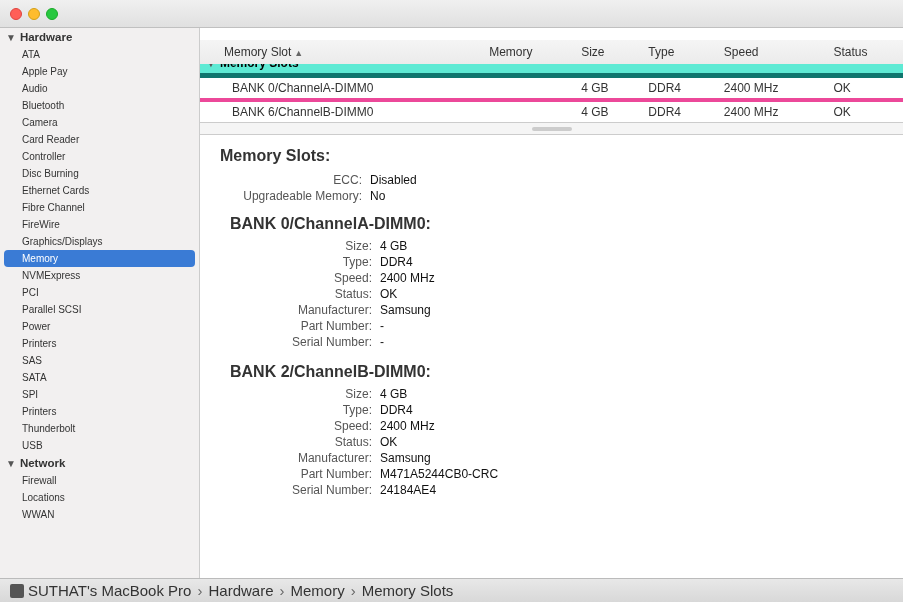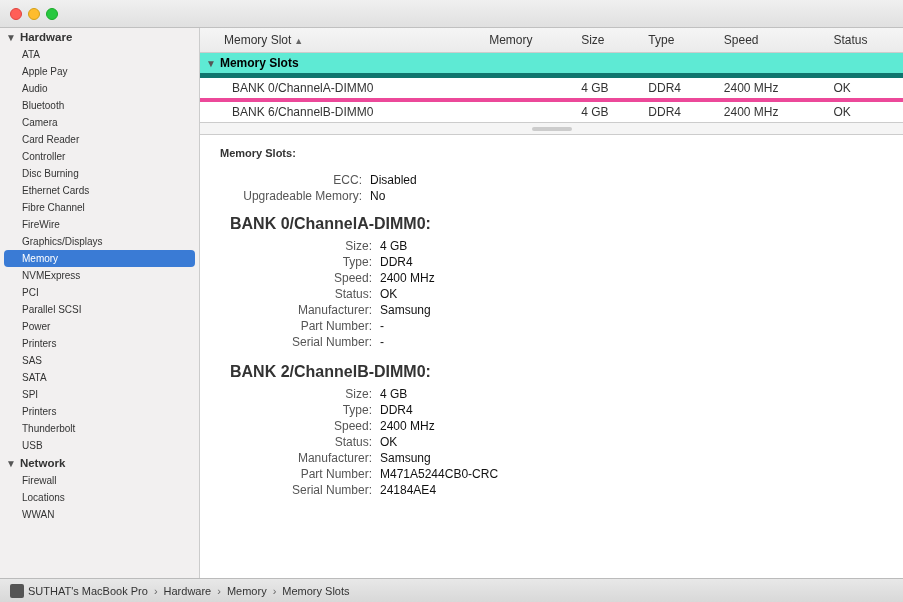--- a/index.html
+++ b/index.html
@@ -118,21 +118,21 @@
       font-size: 12px;
     }
     thead th {
       background: linear-gradient(to bottom, #f5f5f5, #ebebeb);
       border-bottom: 1px solid #ccc;
       padding: 5px 8px;
       text-align: left;
       font-weight: 500;
       color: #333;
       position: sticky;
-      top: 0;
+      top: 12px;
     }
     thead th:first-child {
       padding-left: 24px;
     }
     .sort-indicator {
       font-size: 9px;
       color: #666;
       margin-left: 3px;
     }
     tbody tr { background: #fff; }
@@ -185,23 +185,23 @@
       flex: 1;
       overflow-y: auto;
       padding: 12px 20px;
       background: #fff;
     }
     .detail-area::-webkit-scrollbar { width: 6px; }
     .detail-area::-webkit-scrollbar-thumb { background: #bbb; border-radius: 3px; }
 
     .section-title {
       font-weight: 700;
-      font-size: 11px;
-      color: #333;
-      margin-bottom: 14px;
+      font-size: 16px;
+      color: #333;
+      margin-bottom: 8px;
     }
     .top-level-info {
       margin-bottom: 12px;
     }
     .info-row {
       display: flex;
       margin-bottom: 2px;
     }
     .info-label {
       color: #555;
@@ -229,21 +229,21 @@
     }
 
     
     .status-bar {
       background: linear-gradient(to bottom, #e8e8e8, #d8d8d8);
       border-top: 1px solid #bbb;
       height: 24px;
       display: flex;
       align-items: center;
       padding: 0 10px;
-      font-size: 11px;
+      font-size: 15px;
       color: #333;
       flex-shrink: 0;
       gap: 4px;
     }
     .status-icon {
       width: 14px;
       height: 14px;
       background: #555;
       border-radius: 2px;
       flex-shrink: 0;

